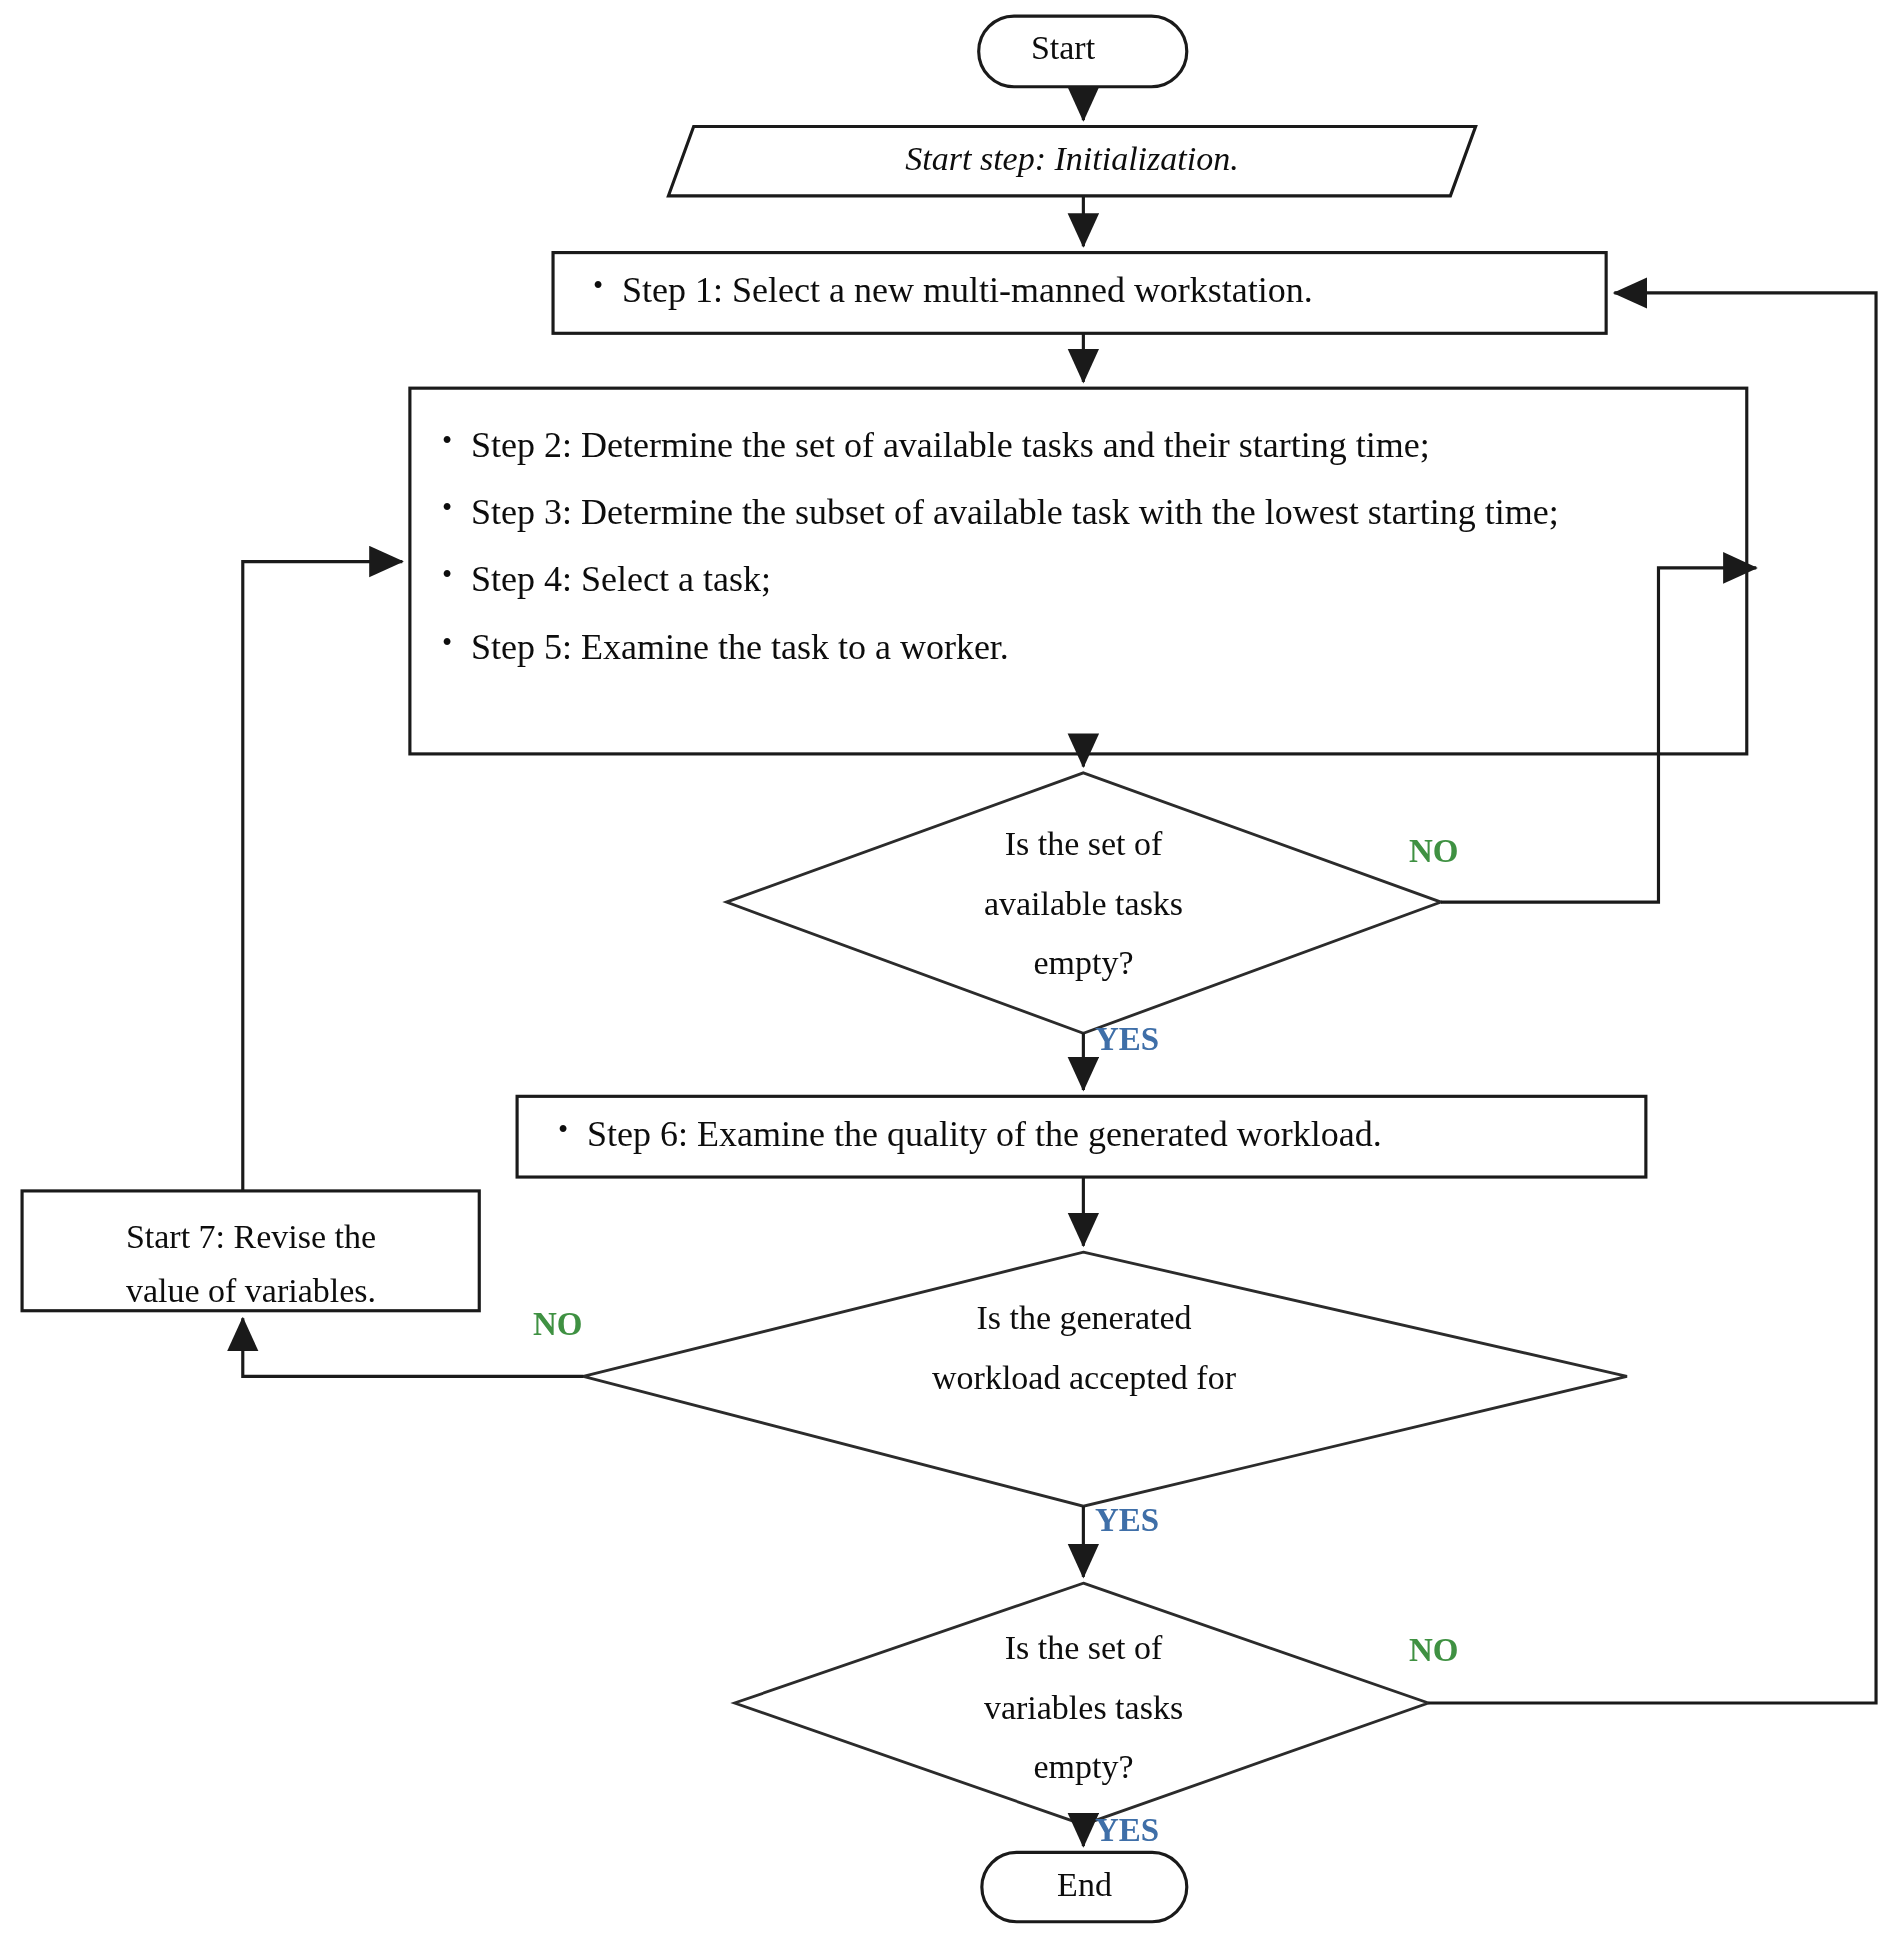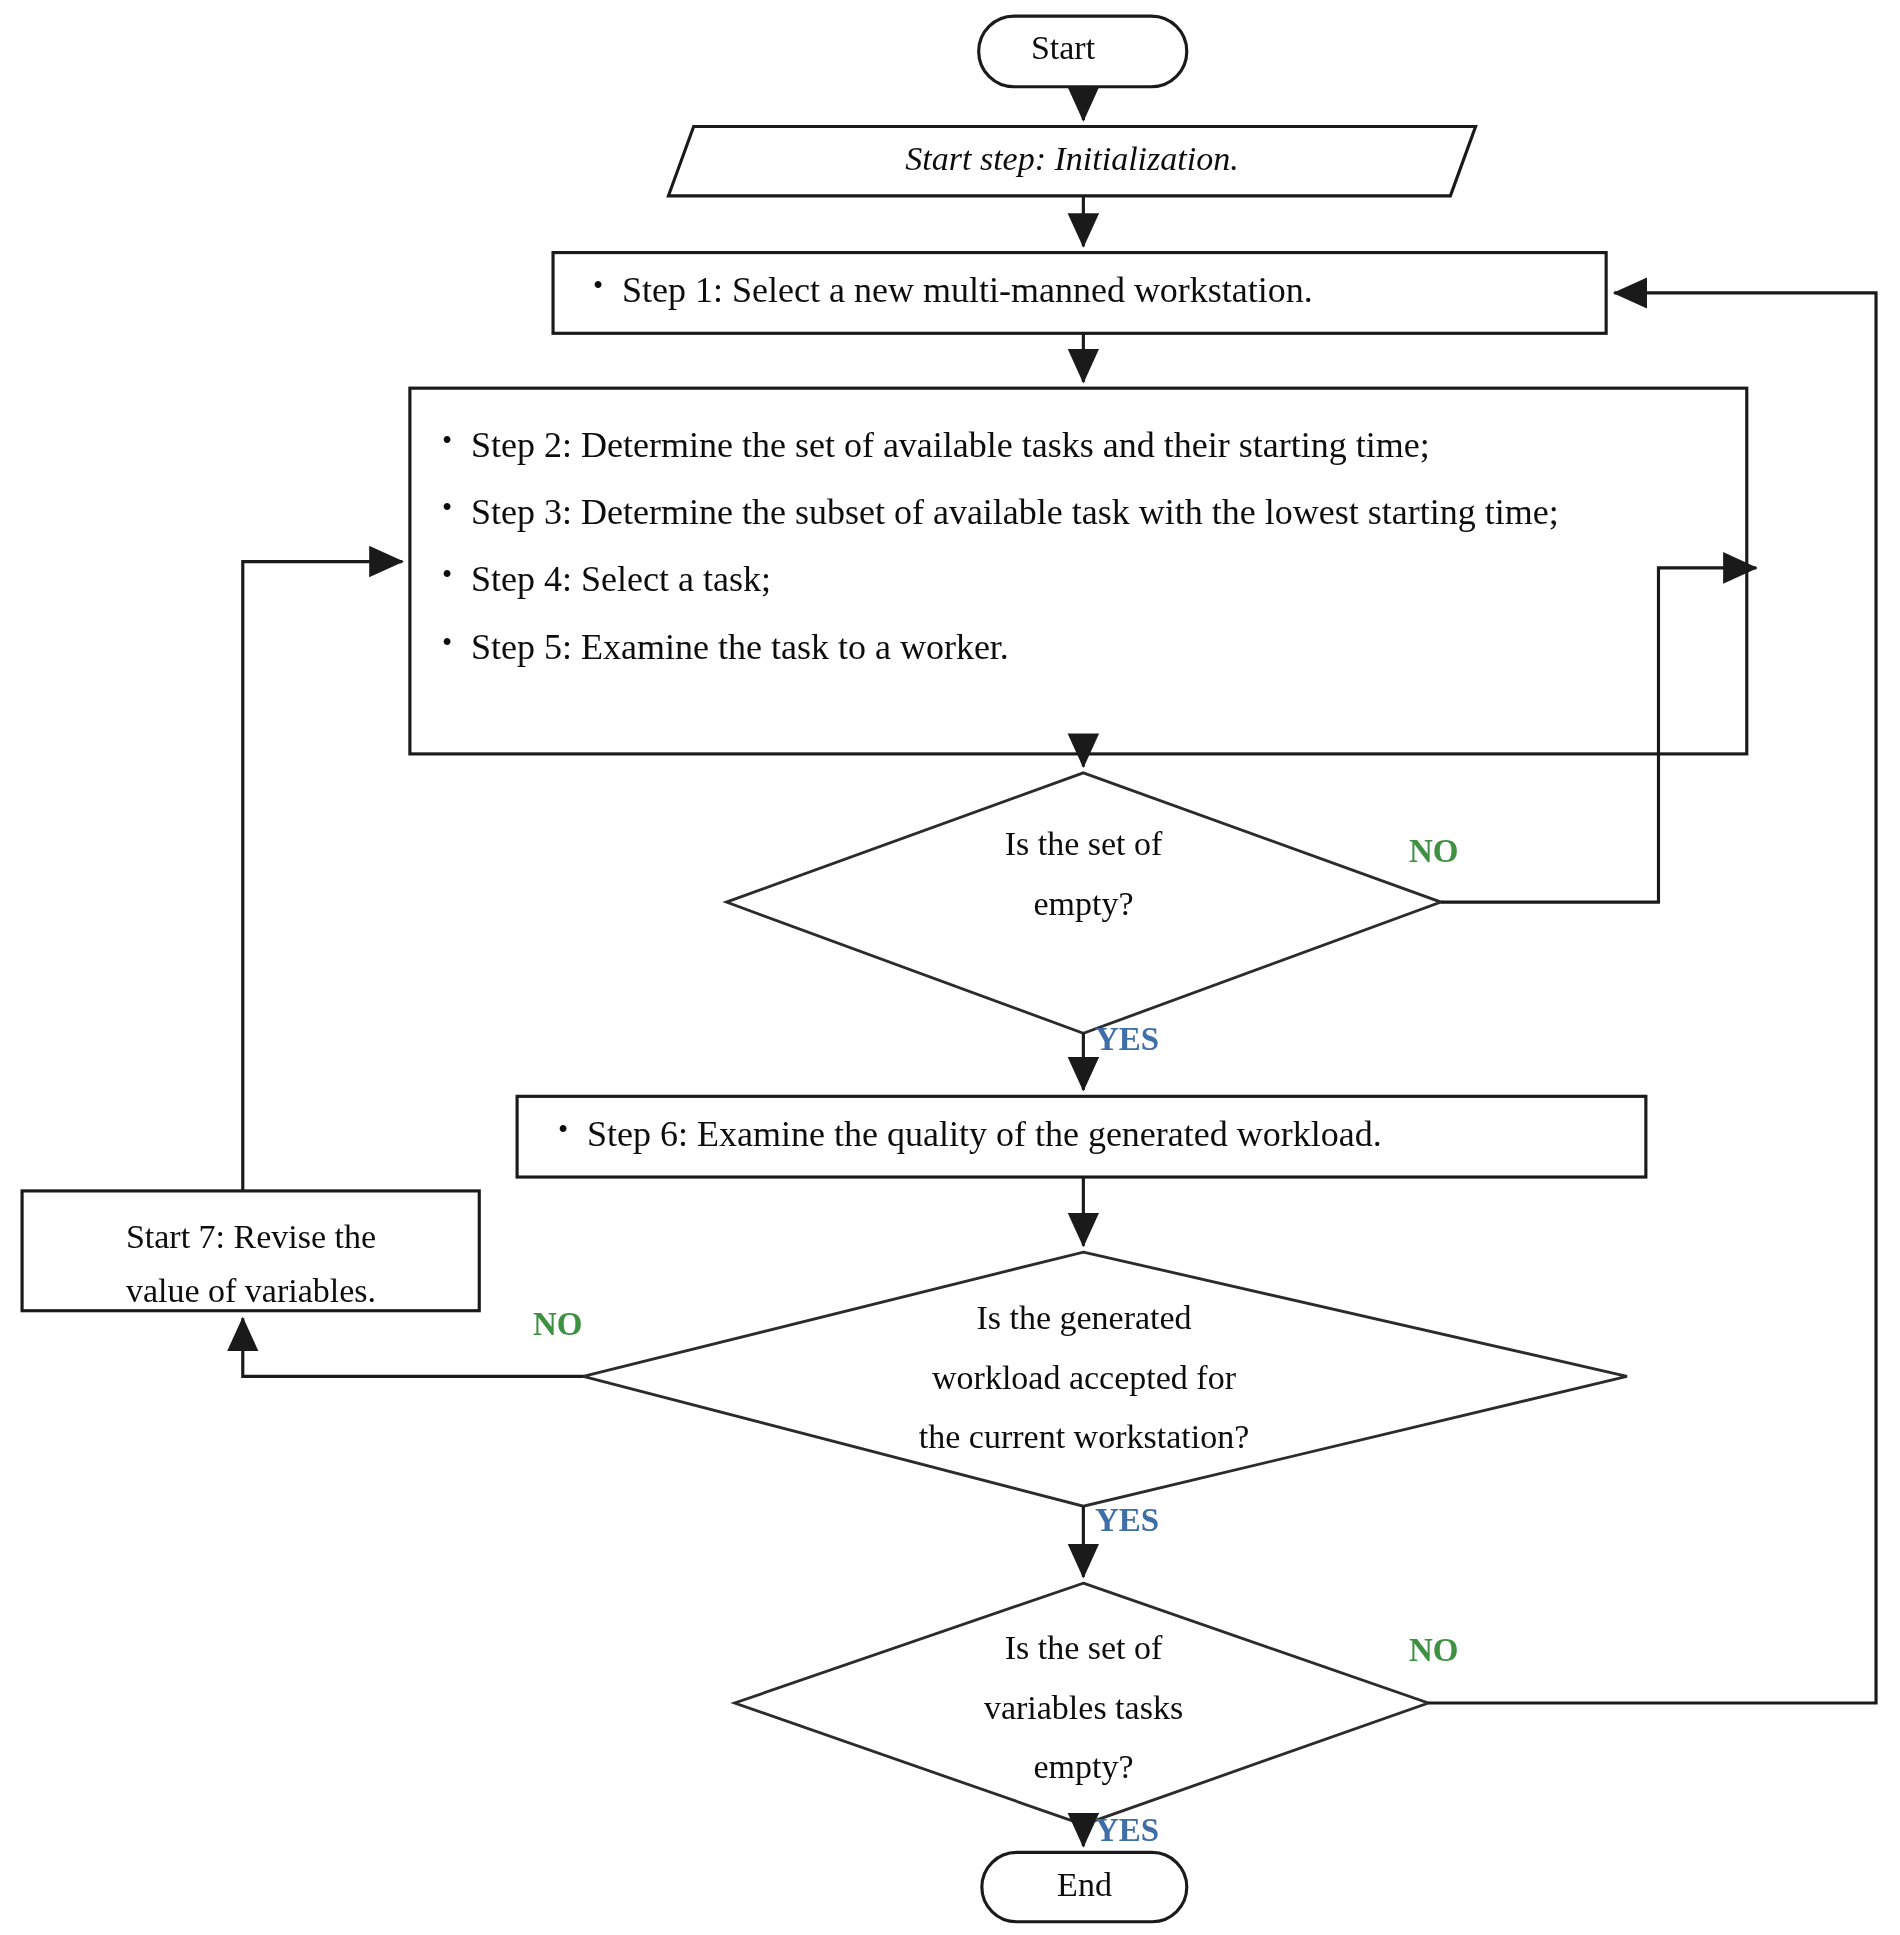--- a/index.html
+++ b/index.html
@@ -105,39 +105,39 @@
       <span class="bullet-txt">Step 4: Select a task;</span>
     </div>
     <div class="bullet-row">
       <span class="bullet-dot">•</span>
       <span class="bullet-txt">Step 5: Examine the task to a worker.</span>
     </div>
   </div>
 
   <div class="node-text diamond-text" style="left:831px; top:814px; width:505px;">
     <div>Is the set of</div>
+    <div>available tasks</div>
     <div>empty?</div>
   </div>
 
   <div class="node-text bullet-box" style="left:558px; top:1108px; width:1066px;">
     <div class="bullet-row">
       <span class="bullet-dot">•</span>
       <span class="bullet-txt">Step 6: Examine the quality of the generated workload.</span>
     </div>
   </div>
 
   <div class="node-text step7-text" style="left:35px; top:1210px; width:432px;">
     <div>Start 7: Revise the</div>
     <div>value of variables.</div>
   </div>
 
   <div class="node-text diamond-text" style="left:737px; top:1288px; width:694px;">
     <div>Is the generated</div>
     <div>workload accepted for</div>
-    <div>the current workstation?</div>
   </div>
 
   <div class="node-text diamond-text" style="left:831px; top:1618px; width:505px;">
     <div>Is the set of</div>
     <div>variables tasks</div>
     <div>empty?</div>
   </div>
 
   <div class="node-text terminal-label" style="left:982px; top:1866px; width:205px;">End</div>
 

